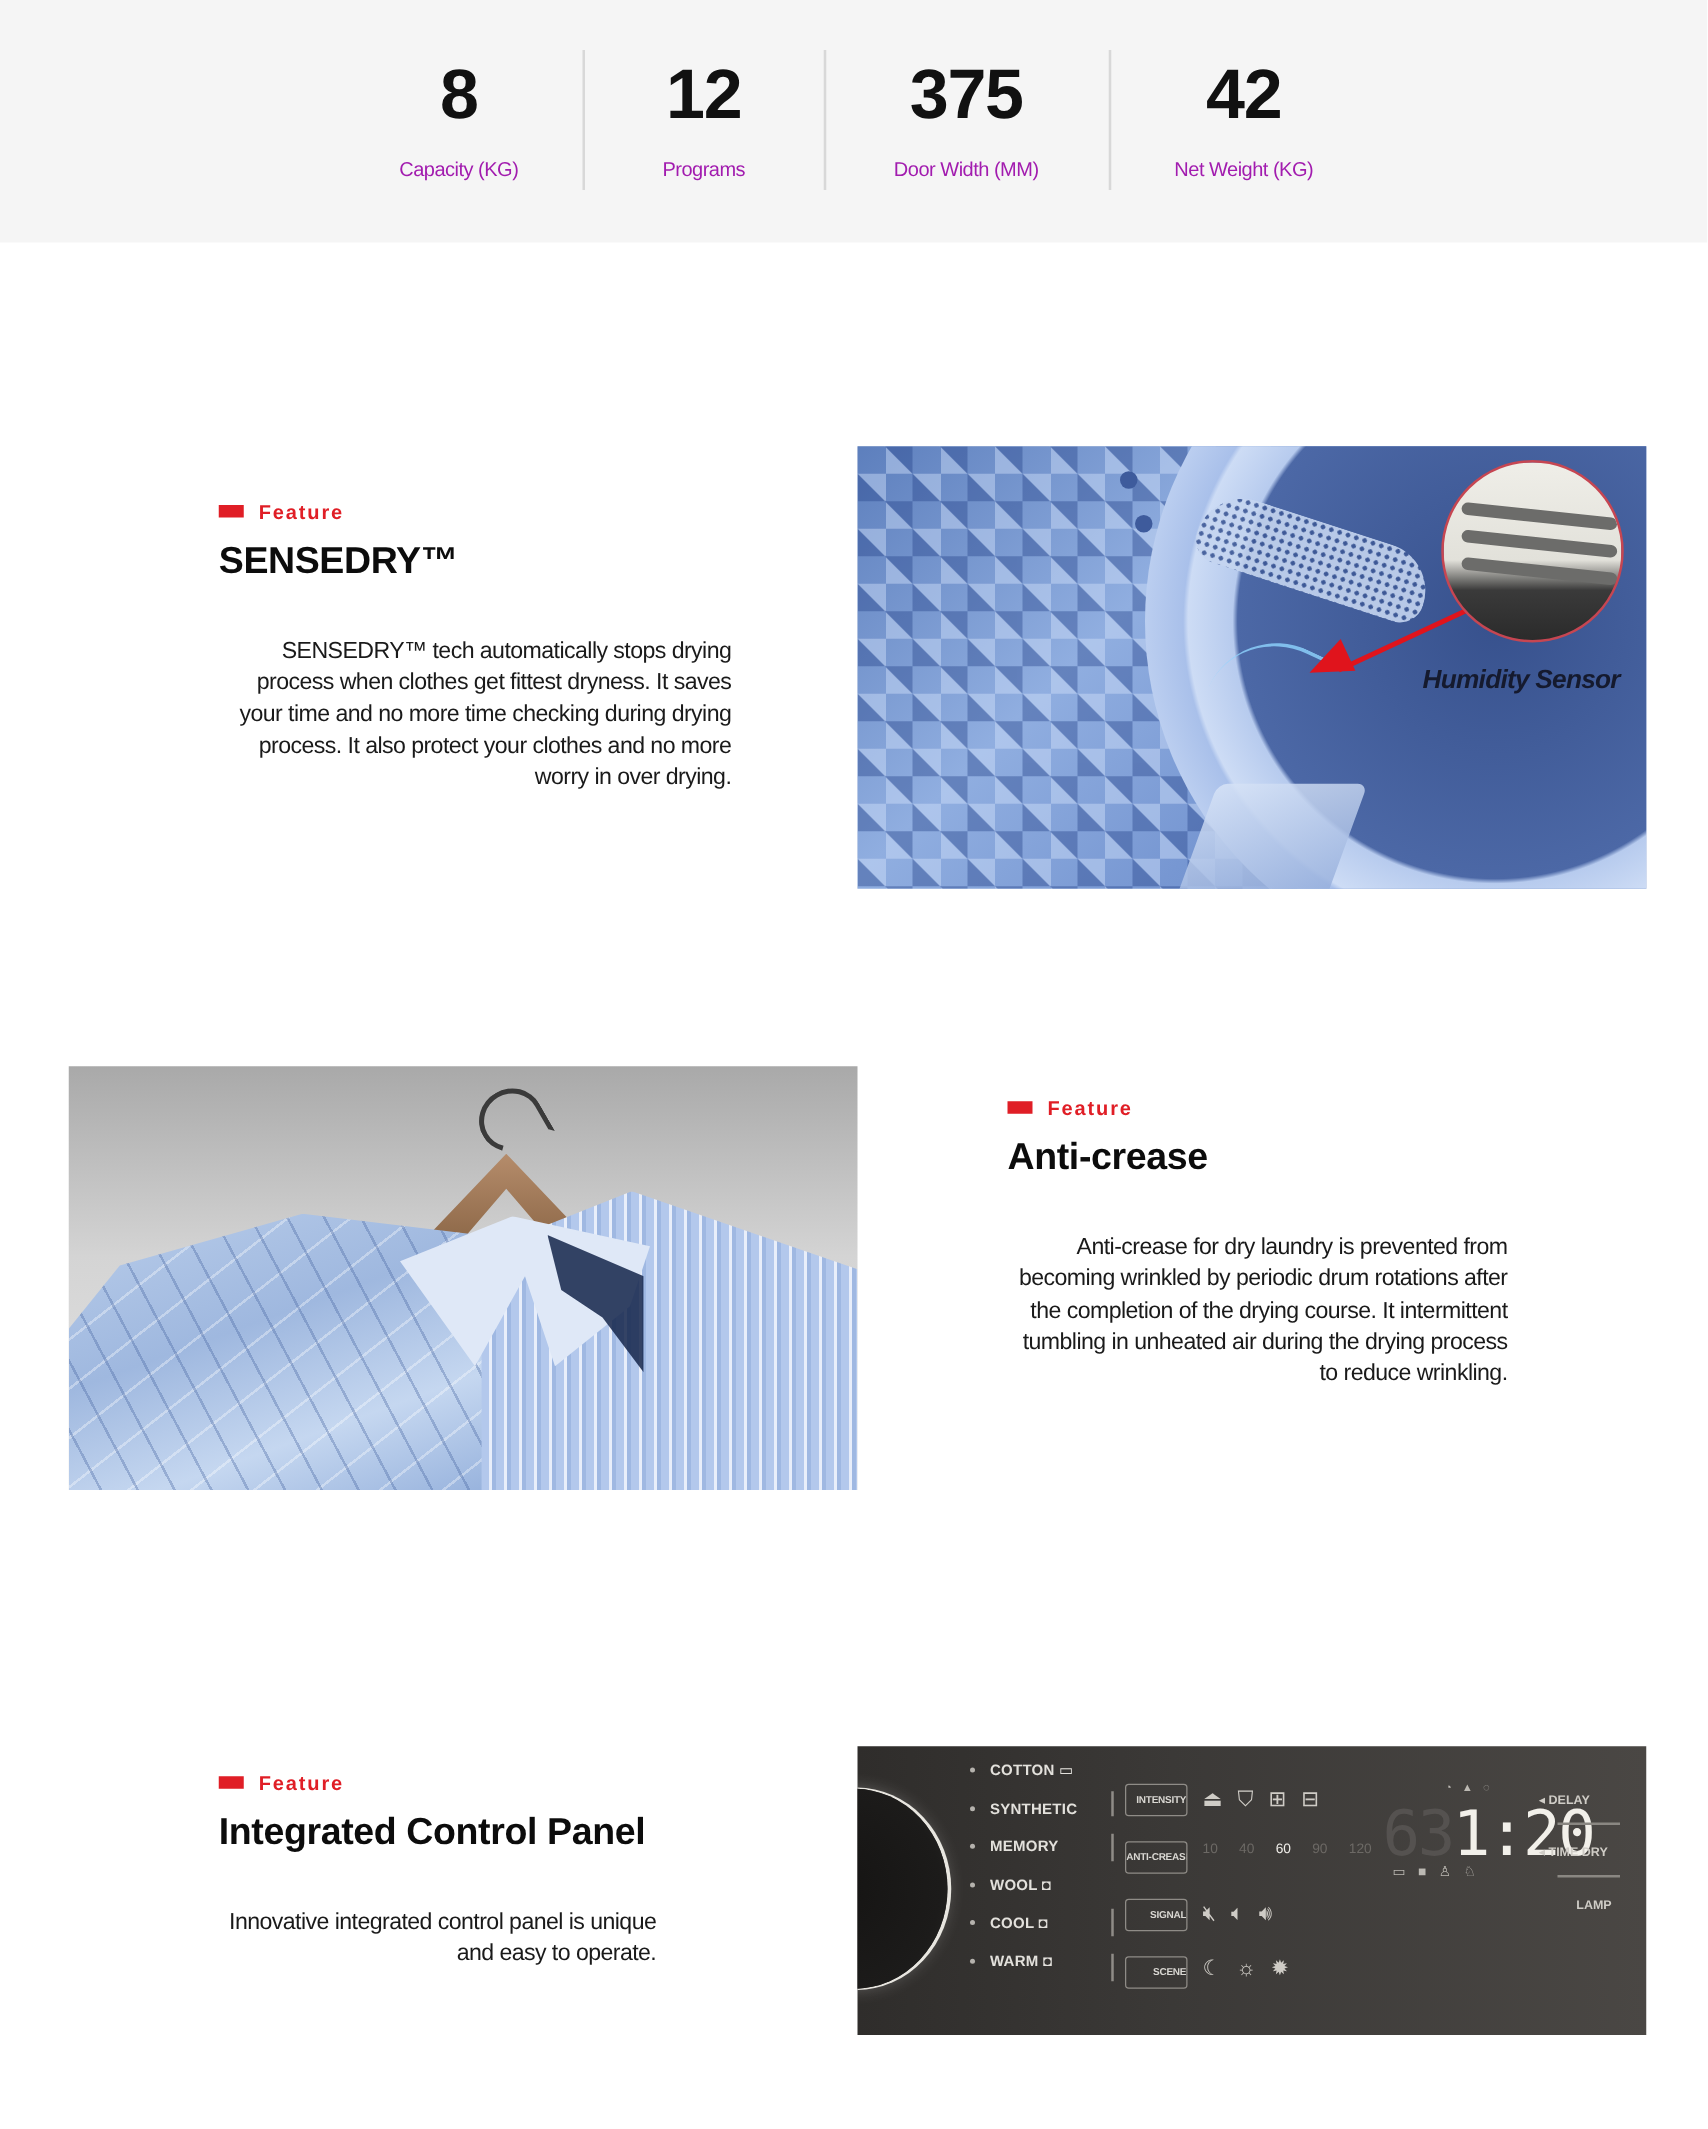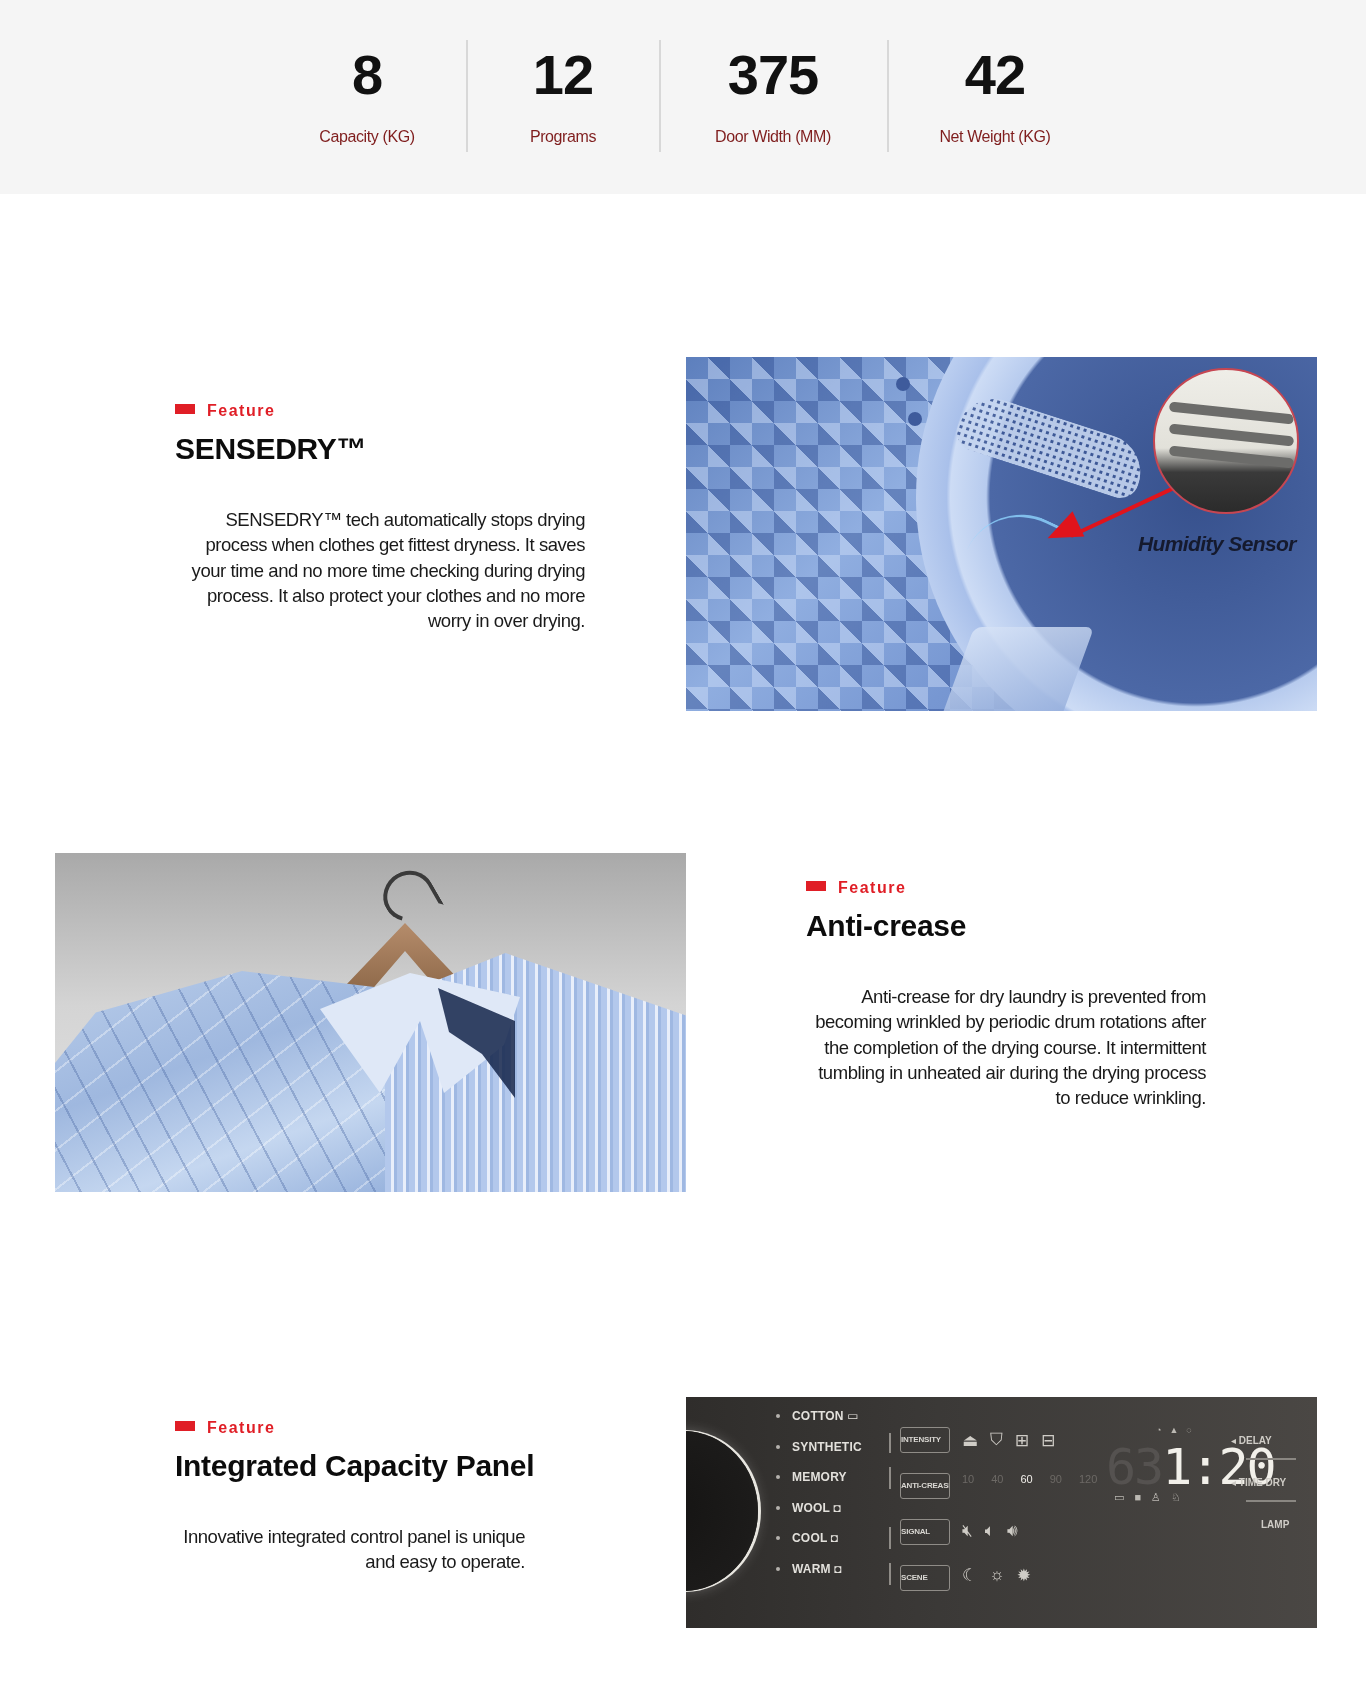--- a/index.html
+++ b/index.html
@@ -3,21 +3,21 @@
 <meta charset="utf-8">
 <style>
   * { box-sizing: border-box; margin: 0; padding: 0; }
   html, body { width: 1366px; height: 1703px; background: #ffffff; overflow: hidden; }
   body { position: relative; font-family: "Liberation Sans", "DejaVu Sans", sans-serif; color: #111; }
 
   
   .stats { position: absolute; left: 0; top: 0; width: 1366px; height: 194px; background: #f5f5f5; }
   .stat { position: absolute; top: 0; width: 200px; text-align: center; }
   .stat .num { position: absolute; left: 0; top: 42px; width: 100%; font-size: 56px; font-weight: 700; color: #111; letter-spacing: -1px; font-family: "Liberation Sans", sans-serif; }
-  .stat .lbl { position: absolute; left: 0; top: 128px; width: 100%; font-size: 16px; color: #7f1d1d; letter-spacing: -0.4px; }
+  .stat .lbl { position: absolute; left: 0; top: 128px; width: 100%; font-size: 16px; color: #a21caf; letter-spacing: -0.4px; }
   .divider { position: absolute; top: 40px; width: 2px; height: 112px; background: #d8d8d8; }
 
   
   .feature-text { position: absolute; width: 420px; }
   .feature-tag { position: absolute; left: 0; top: 0; height: 14px; display: flex; align-items: flex-start; }
   .feature-tag .bar { width: 20px; height: 10px; background: #e01e26; margin-right: 12px; }
   .feature-tag .tag { color: #e01e26; font-size: 16px; font-weight: 700; letter-spacing: 1.5px; line-height: 14px; }
   .feature-title { position: absolute; left: 0; top: 28px; font-size: 30px; font-weight: 700; color: #0c0c0c; white-space: nowrap; letter-spacing: -0.3px; }
   .feature-body { position: absolute; left: 0; width: 410px; font-size: 18.5px; line-height: 25.3px; color: #1a1a1a; letter-spacing: -0.45px; text-align: right; }
 
@@ -61,21 +61,21 @@
 
   
   .panel { left: 686px; top: 1397px; width: 631px; height: 231px; background: linear-gradient(90deg, #2f2d2b 0%, #3b3937 40%, #4a4744 100%); }
   .panel .knob { position: absolute; left: -78px; top: 34px; width: 150px; height: 160px; border-radius: 50%;
     background: radial-gradient(circle at 40% 50%, #151413 0%, #1c1b1a 70%, #2b2a28 100%);
     box-shadow: 2px 0 0 1px #e8e6e0, 0 0 14px rgba(255,255,255,0.25); }
   .panel .prog-list { position: absolute; left: 90px; top: 12px; }
   .panel .prog { position: relative; height: 30.5px; font-size: 12px; font-weight: 700; color: #e3e1dc; letter-spacing: 0.2px; padding-left: 16px; white-space: nowrap; }
   .panel .prog .dot { position: absolute; left: 0; top: 5px; width: 4px; height: 4px; border-radius: 50%; background: #b5b2ad; }
   .panel .btn-col { position: absolute; left: 214px; top: 30px; }
-  .panel .pbtn { position: relative; width: 50px; height: 26px; border: 1.5px solid #8f8c87; border-radius: 3px; color: #d9d7d2; font-size: 8px; font-weight: 700; text-align: left; line-height: 23px; margin-bottom: 20px; letter-spacing: -0.2px; white-space: nowrap; overflow: hidden; }
+  .panel .pbtn { position: relative; width: 50px; height: 26px; border: 1.5px solid #8f8c87; border-radius: 3px; color: #d9d7d2; font-size: 8px; font-weight: 700; text-align: right; line-height: 23px; margin-bottom: 20px; letter-spacing: -0.2px; white-space: nowrap; overflow: hidden; }
   .panel .vline { position: absolute; left: 203px; width: 2px; background: #8f8c87; }
   .panel .icon-row { position: absolute; left: 276px; display: flex; gap: 12px; color: #cfccc6; font-size: 17px; }
   .panel .time-row { position: absolute; left: 276px; top: 76px; display: flex; gap: 17px; font-size: 11px; color: #6c6965; font-weight: 400; justify-content: center; }
   .panel .time-row .on { color: #f0eee9; }
   .panel .display { position: absolute; left: 420px; top: 40px; width: 140px; height: 60px; font-family: "DejaVu Sans Mono", monospace; font-size: 50px; line-height: 60px; color: #f2f0ea; letter-spacing: -2px; }
   .panel .display .ghost { color: #555250; }
   .panel .disp-top { position: absolute; left: 470px; top: 28px; font-size: 9px; color: #bcb9b3; letter-spacing: 8px; }
   .panel .disp-bot { position: absolute; left: 428px; top: 94px; font-size: 11px; color: #bcb9b3; letter-spacing: 10px; }
   .panel .side { position: absolute; left: 545px; color: #cfccc6; font-size: 10px; font-weight: 700; white-space: nowrap; }
   .panel .side-line { position: absolute; left: 560px; width: 50px; height: 1.5px; background: #8a8782; }
@@ -152,21 +152,21 @@
     <p class="feature-body" style="top:103px; width:400px;">Anti-crease for dry laundry is prevented from becoming wrinkled by periodic drum rotations after the completion of the drying course. It intermittent tumbling in unheated air during the drying process to reduce wrinkling.</p>
   </div>
 </section>
 
 <section>
   <div class="feature-text" style="left:175px; top:1421px;">
     <div class="feature-tag">
       <span class="bar"></span>
       <span class="tag">Feature</span>
     </div>
-    <h2 class="feature-title">Integrated Capacity Panel</h2>
+    <h2 class="feature-title">Integrated Control Panel</h2>
     <p class="feature-body" style="top:103px; width:350px;">Innovative integrated control panel is unique and easy to operate.</p>
   </div>
 
   <div class="photo panel">
     <div class="knob"></div>
 
     <div class="prog-list">
       <div class="prog"><span class="dot"></span><span>COTTON</span> ▭</div>
       <div class="prog"><span class="dot"></span><span>SYNTHETIC</span></div>
       <div class="prog"><span class="dot"></span><span>MEMORY</span></div>

